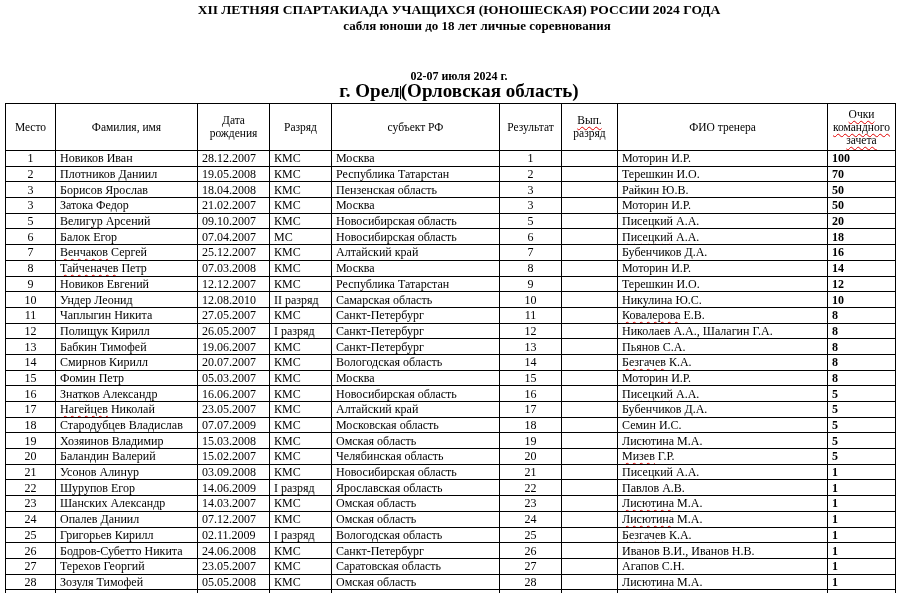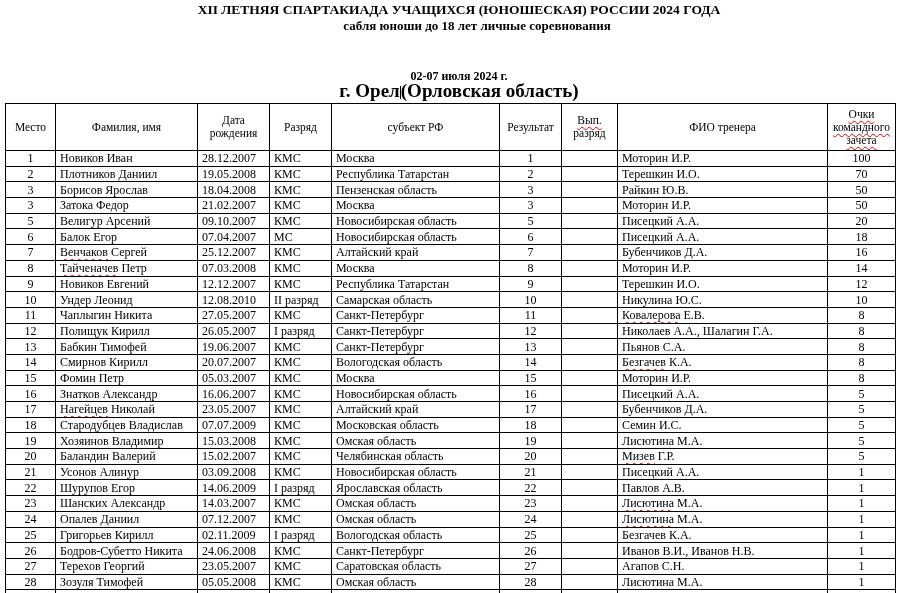--- a/index.html
+++ b/index.html
@@ -25,21 +25,21 @@
   th, td { border:1px solid #000; overflow:hidden; }
   thead th {
     font-weight:normal; text-align:center; vertical-align:middle;
     font-size:11.5px; line-height:13px; height:46px; padding:0 2px; white-space:normal;
   }
   tbody td {
     font-size:12px; line-height:14px; height:14.7px; padding:0 4px; white-space:nowrap;
     vertical-align:middle;
   }
   td.c   { text-align:center; }
-  td.pts { text-align:center; font-weight:normal; }
+  td.pts { text-align:left; font-weight:bold; }
   
   .sp {
     text-decoration-line:underline;
     text-decoration-style:wavy;
     text-decoration-color:#e00000;
     text-decoration-thickness:1px;
     text-underline-offset:2px;
     text-decoration-skip-ink:none;
   }
 </style>

